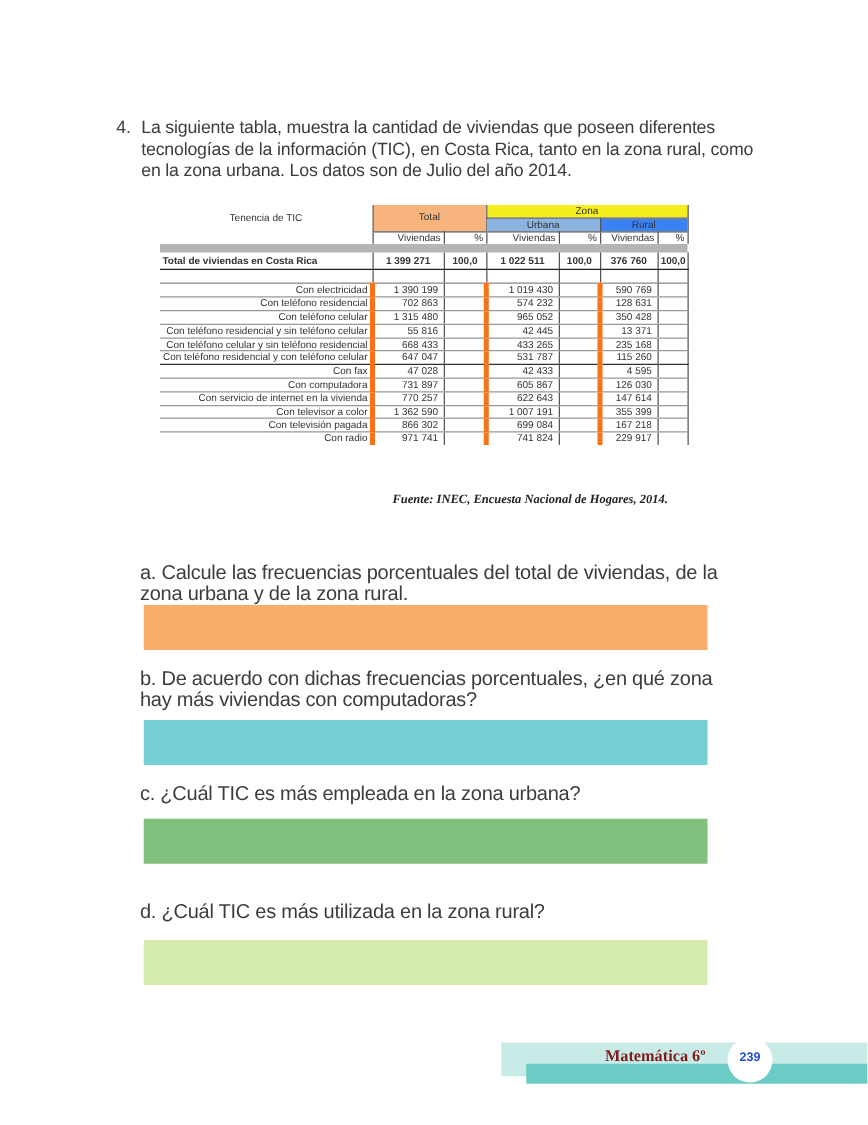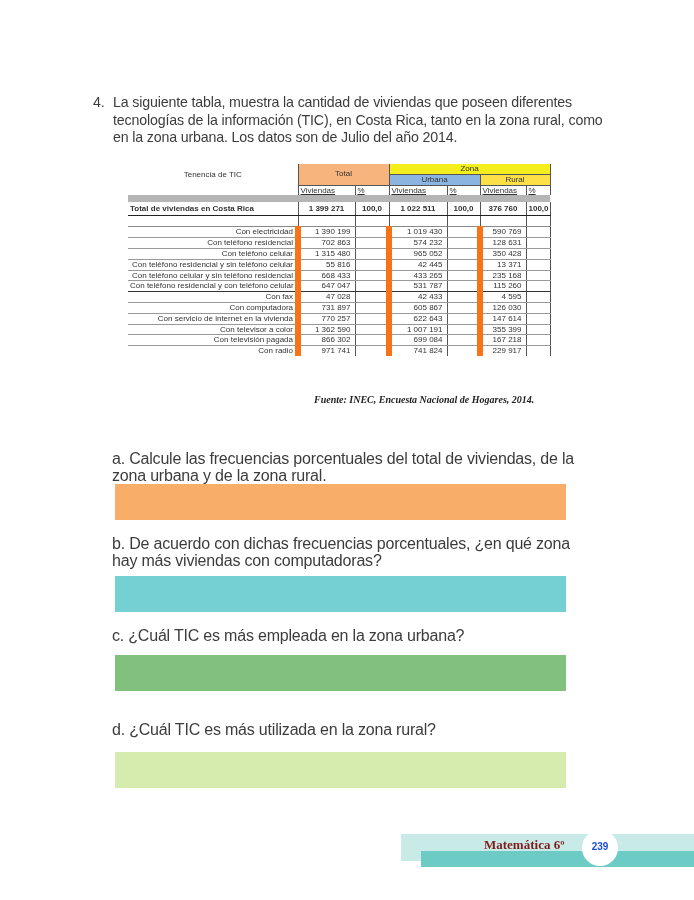--- a/index.html
+++ b/index.html
@@ -18,29 +18,29 @@
   .tic-table {
     position: absolute; left: 128px; top: 164px; width: 422px;
     border-collapse: collapse; table-layout: fixed;
     font-size: 8px; color: #333;
   }
   .tic-table td { padding: 0 2px; height: 9.8px; line-height: 9.8px; white-space: nowrap; overflow: hidden; }
   .tic-table .hdr-label { text-align: center; font-size: 8px; }
   .tic-table .h-total { background: #f8b47d; text-align: center; border-left: 1px solid #555; border-right: 1px solid #555; }
   .tic-table .h-zona { background: #f3ee1c; text-align: center; border-right: 1px solid #555; }
   .tic-table .h-urbana { background: #8cb4e0; text-align: center; border-left: 1px solid #555; border-right: 1px solid #555; border-top: 1px solid #555; }
-  .tic-table .h-rural { background: #fde047; text-align: center; border-right: 1px solid #555; border-top: 1px solid #555; }
-  .tic-table .sub { text-align: left; border: 1px solid #555; border-bottom: none; background: #fff; text-decoration: underline; }
+  .tic-table .h-rural { background: #3b82f6; text-align: center; border-right: 1px solid #555; border-top: 1px solid #555; }
+  .tic-table .sub { text-align: right; border: 1px solid #555; border-bottom: none; background: #fff; }
   .tic-table .gray td { background: #b5b5b5; height: 7px; line-height: 7px; }
   .tic-table .total-row td { font-weight: bold; height: 13px; line-height: 13px; border-bottom: 1.5px solid #222; }
   .tic-table .total-row td.num, .tic-table .total-row td.pct { border-left: 1px solid #555; border-right: 1px solid #555; text-align: center; }
   .tic-table .spacer td { height: 10px; border-bottom: 1px solid #888; }
   .tic-table .spacer td.c { border-left: 1px solid #555; border-right: 1px solid #555; }
   .tic-table .row td { border-bottom: 1px solid #999; }
-  .tic-table .row td.num { text-align: right; border-left: 6px solid #f97316; padding-right: 4px; }
+  .tic-table .row td.num { text-align: right; border-left: 4px solid #f97316; padding-right: 4px; }
   .tic-table .row td.pct { border-left: 1px solid #555; border-right: 1px solid #555; }
   .tic-table .row td.lbl { text-align: right; }
   .tic-table .row.thick td { border-bottom: 1.3px solid #333; }
   .tic-table .row.last td { border-bottom: none; }
 
   .source {
     position: absolute; left: 314px; top: 394px;
     font-size: 10px; font-weight: bold; font-style: italic; color: #222; font-family: Liberation Serif, serif;
   }
 

